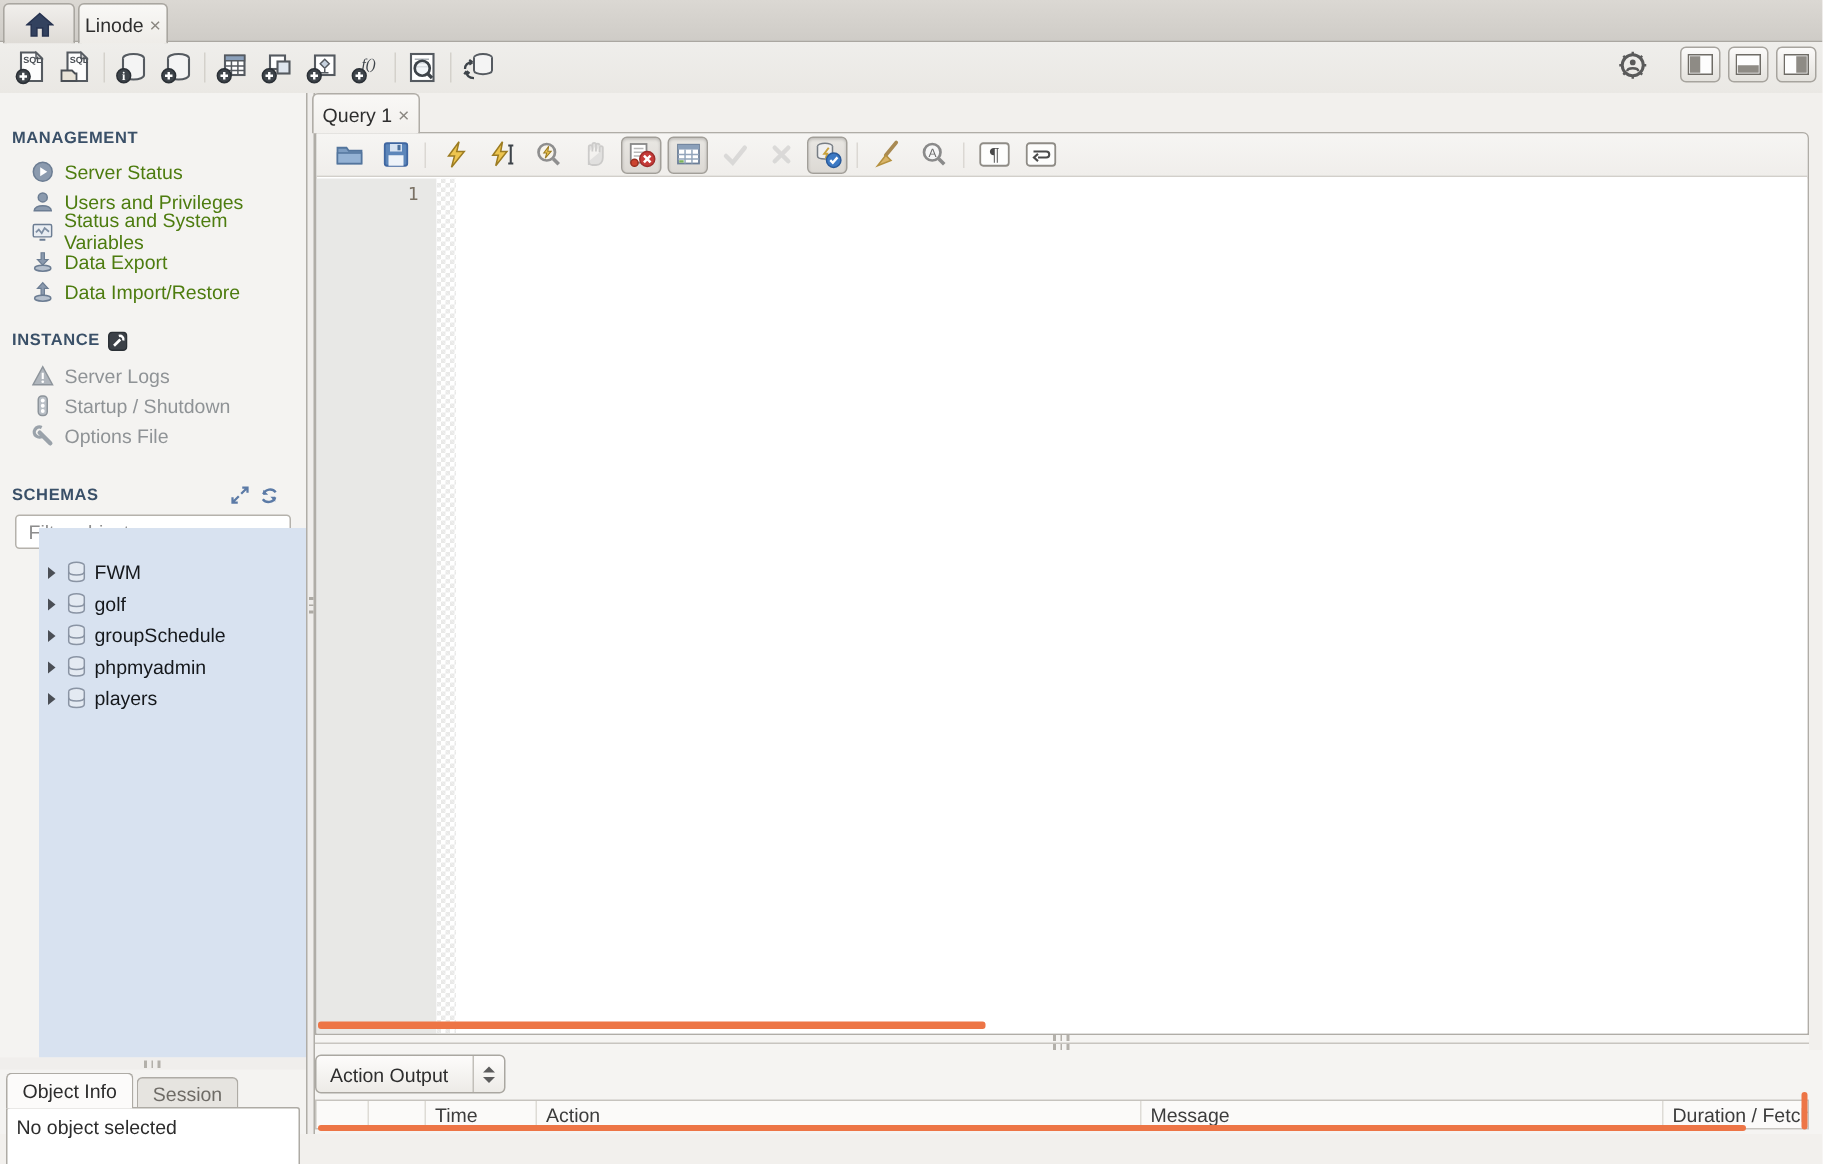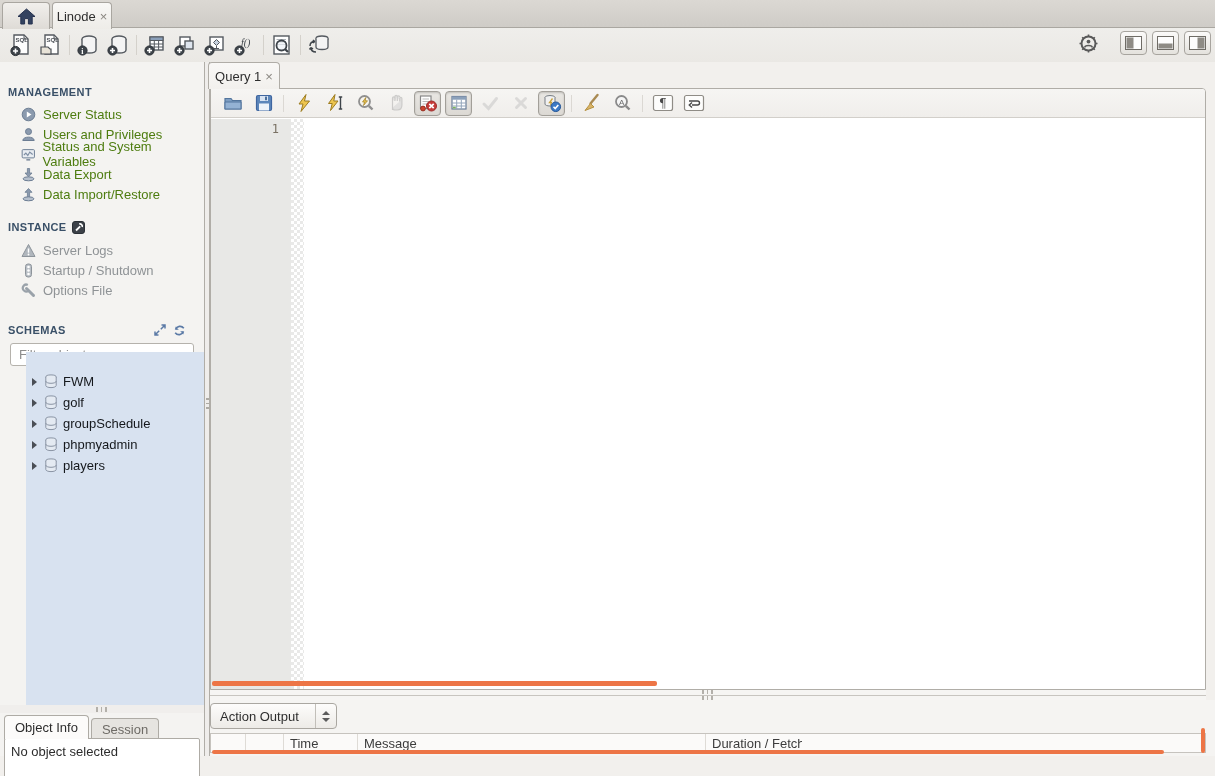--- a/index.html
+++ b/index.html
@@ -598,20 +598,23 @@
       <div class="grid-header">
         <div class="gh-cell" style="width:35px;">
           <span></span>
         </div>
         <div class="gh-cell" style="width:38px;">
           <span></span>
         </div>
         <div class="gh-cell" style="width:74px;">
           <span>Time</span>
         </div>
+        <div class="gh-cell" style="width:403px;">
+          <span>Action</span>
+        </div>
         <div class="gh-cell" style="width:348px;">
           <span>Message</span>
         </div>
         <div class="gh-cell" style="width:96px; border-right:none;">
           <span>Duration / Fetch</span>
         </div>
       </div>
       <div class="gh-hscroll" style="background:#ED7546;"></div>
       <div class="out-vscroll" style="background:#ED7546;"></div>
     </div>

